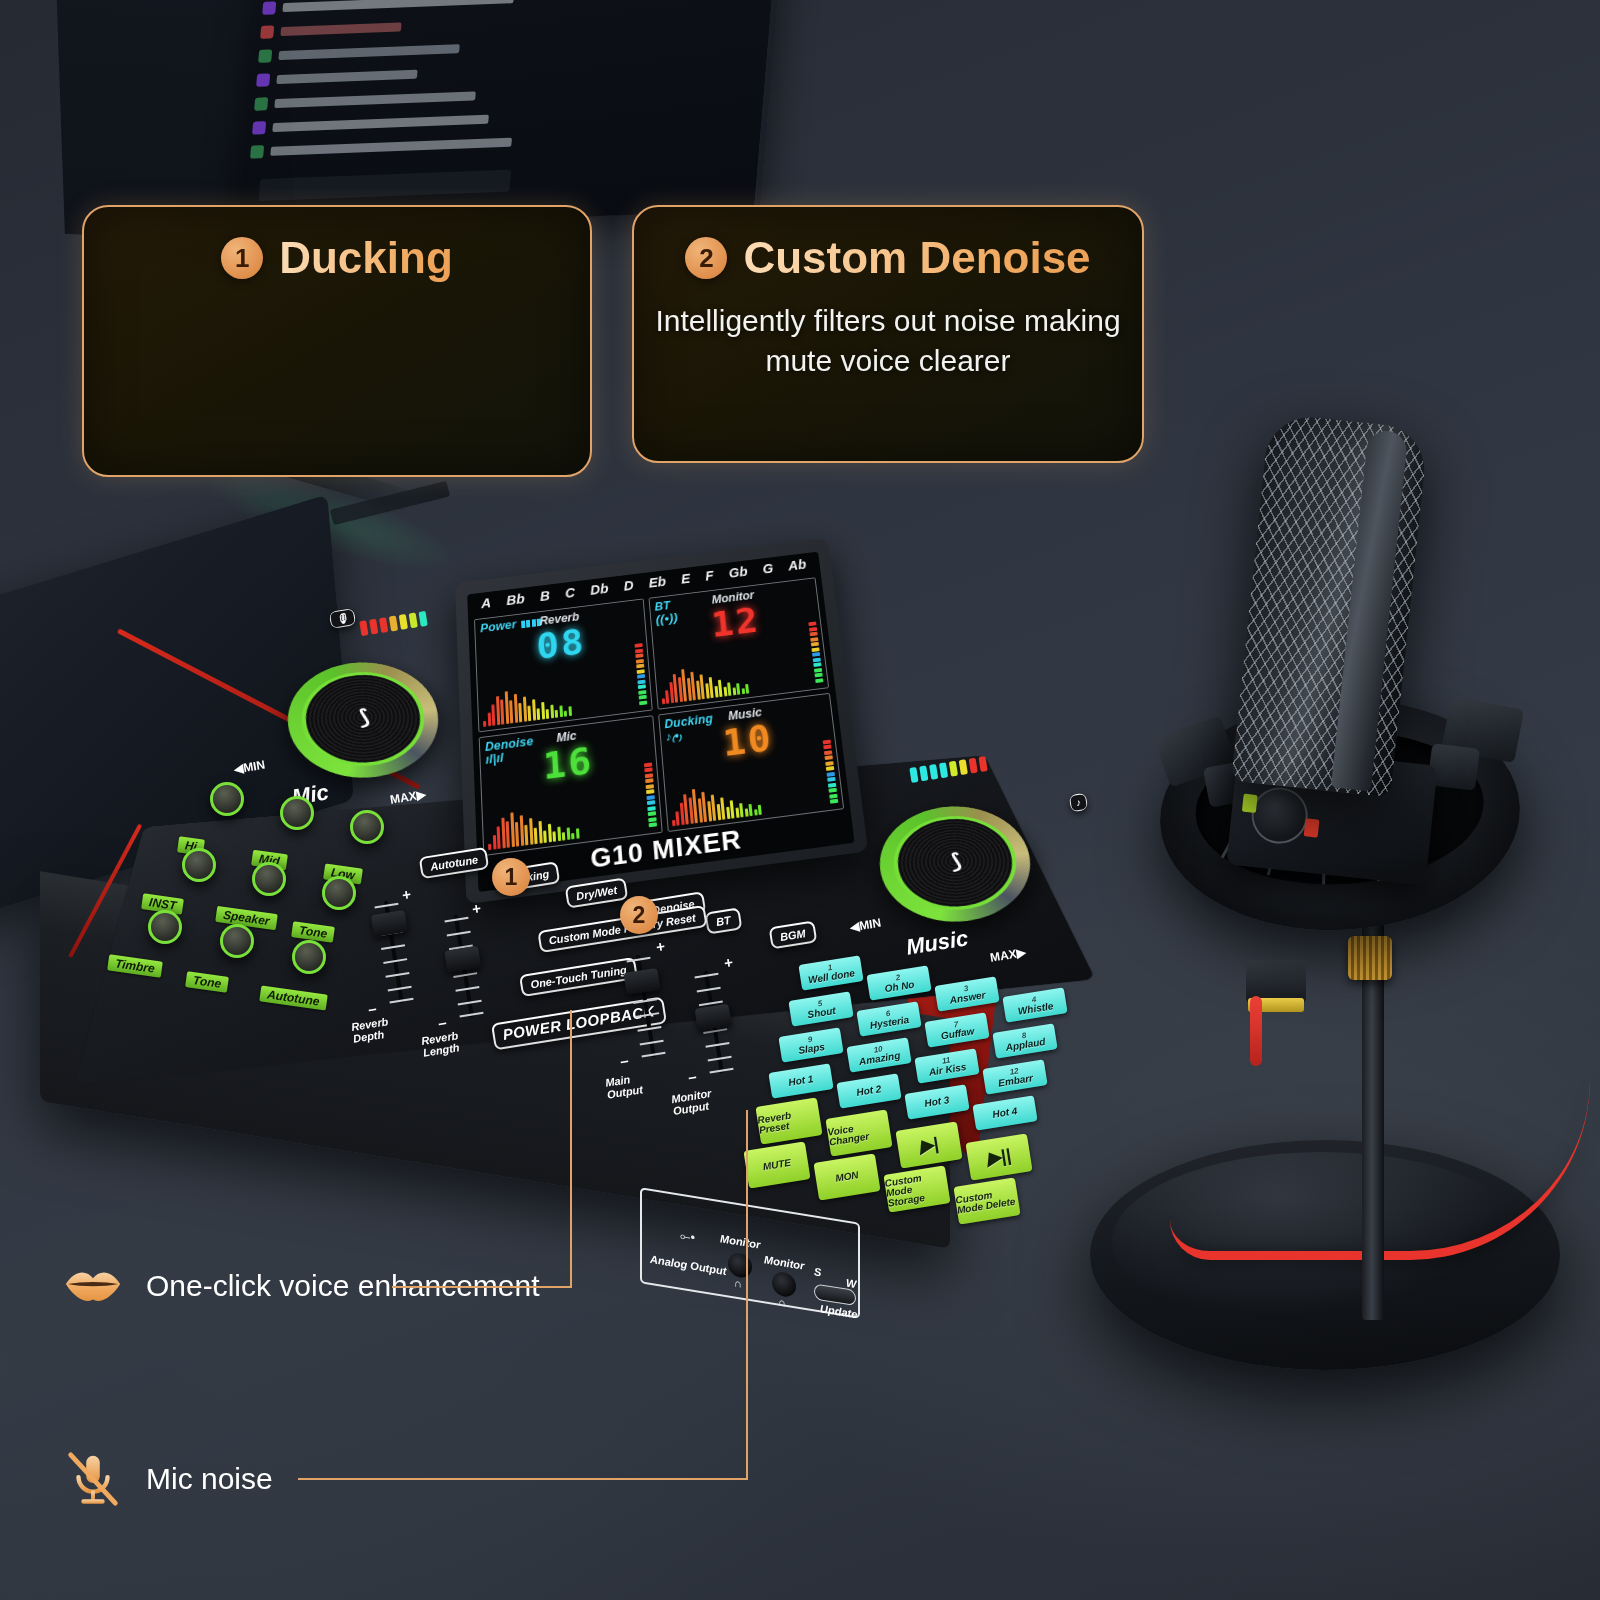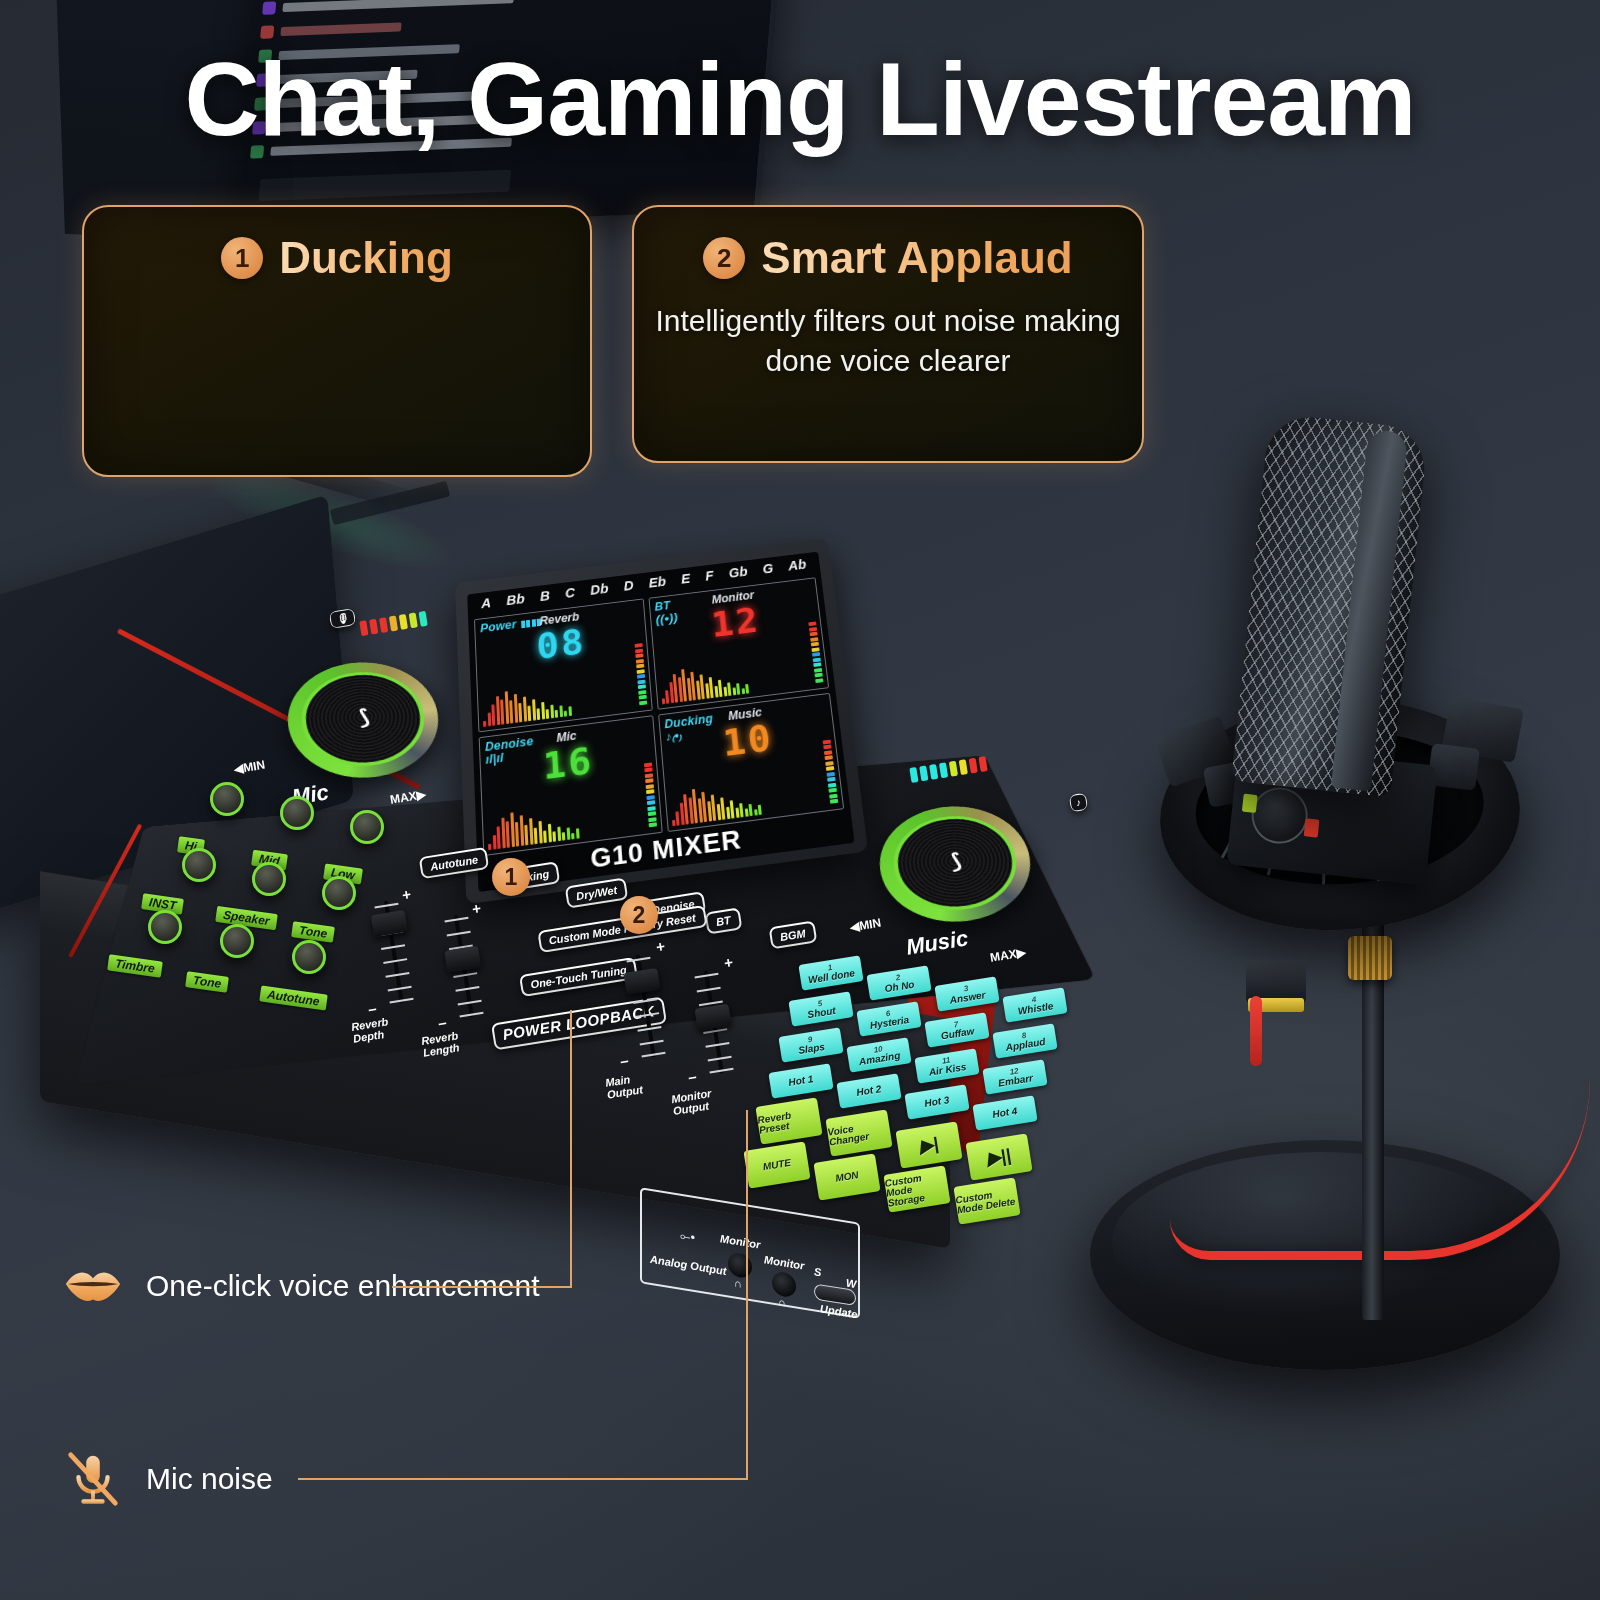--- a/index.html
+++ b/index.html
@@ -400,37 +400,36 @@
     <div class="chatline" style="left:26px; top:154px; width:215px; background:#cdd4db;"></div>
     <div class="chat-badge" style="left:6px;  top:176px; background:#3ba55d;"></div>
     <div class="chatline" style="left:26px; top:178px; width:240px; background:#c8d0d8;"></div>
     <div class="chatline" style="left:18px; top:210px; width:250px; height:22px; background:#161b22; opacity:.9; border-radius:3px;"></div>
   </div>
   <div class="bg-glow-green"></div>
   <div class="bg-stand"></div>
   <div class="bg-stand2"></div>
   <div class="bg-keyboard"></div>
 
-  <div class="headline">Chat, Gaming Livestream</div>
 
   <div class="cards">
 
     <div class="card card-1">
       <div class="card-head">
         <div class="num-badge">1</div>
         <div class="card-title">Ducking</div>
       </div>
     </div>
 
     <div class="card card-2">
       <div class="card-head">
         <div class="num-badge">2</div>
-        <div class="card-title">Smart Applaud</div>
-      </div>
-      <div class="card-body">Intelligently filters out noise making done voice clearer</div>
+        <div class="card-title">Custom Denoise</div>
+      </div>
+      <div class="card-body">Intelligently filters out noise making mute voice clearer</div>
     </div>
 
   </div>
 
   <div id="mic">
     <div class="stand-base"></div>
     <div class="base-hl"></div>
     <div class="cable"></div>
     <div class="mic-stem"></div>
     <div class="gold-nut"></div>

